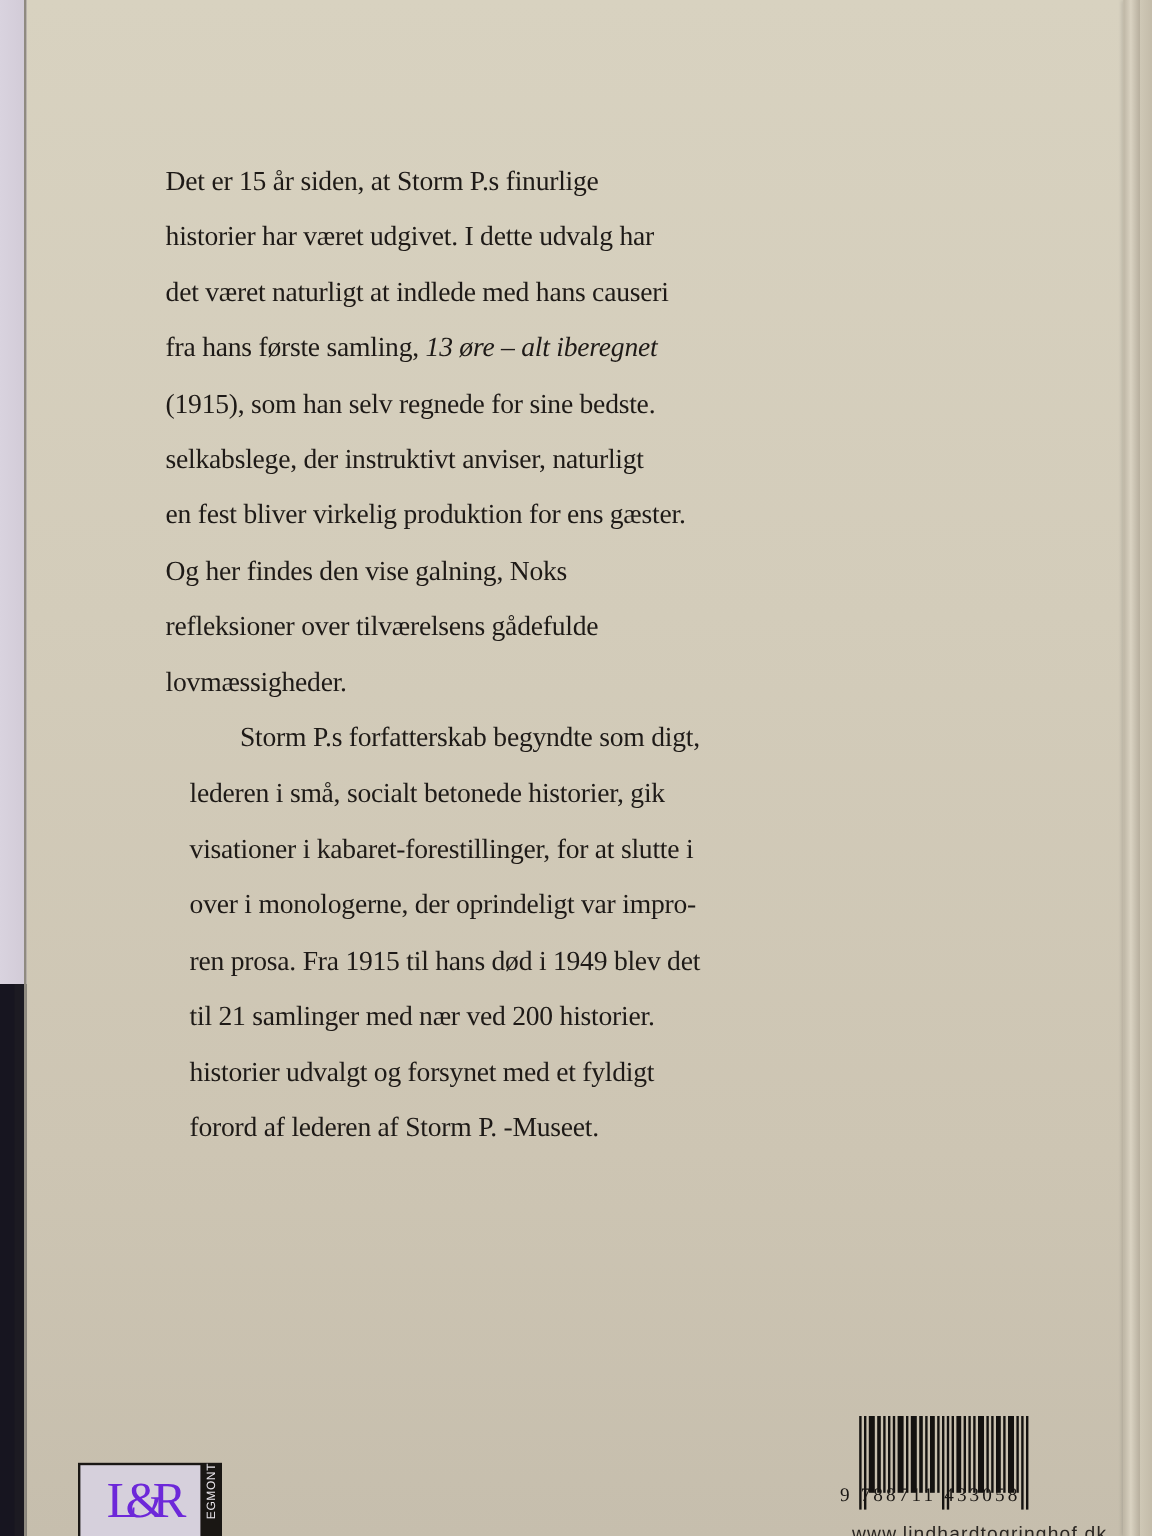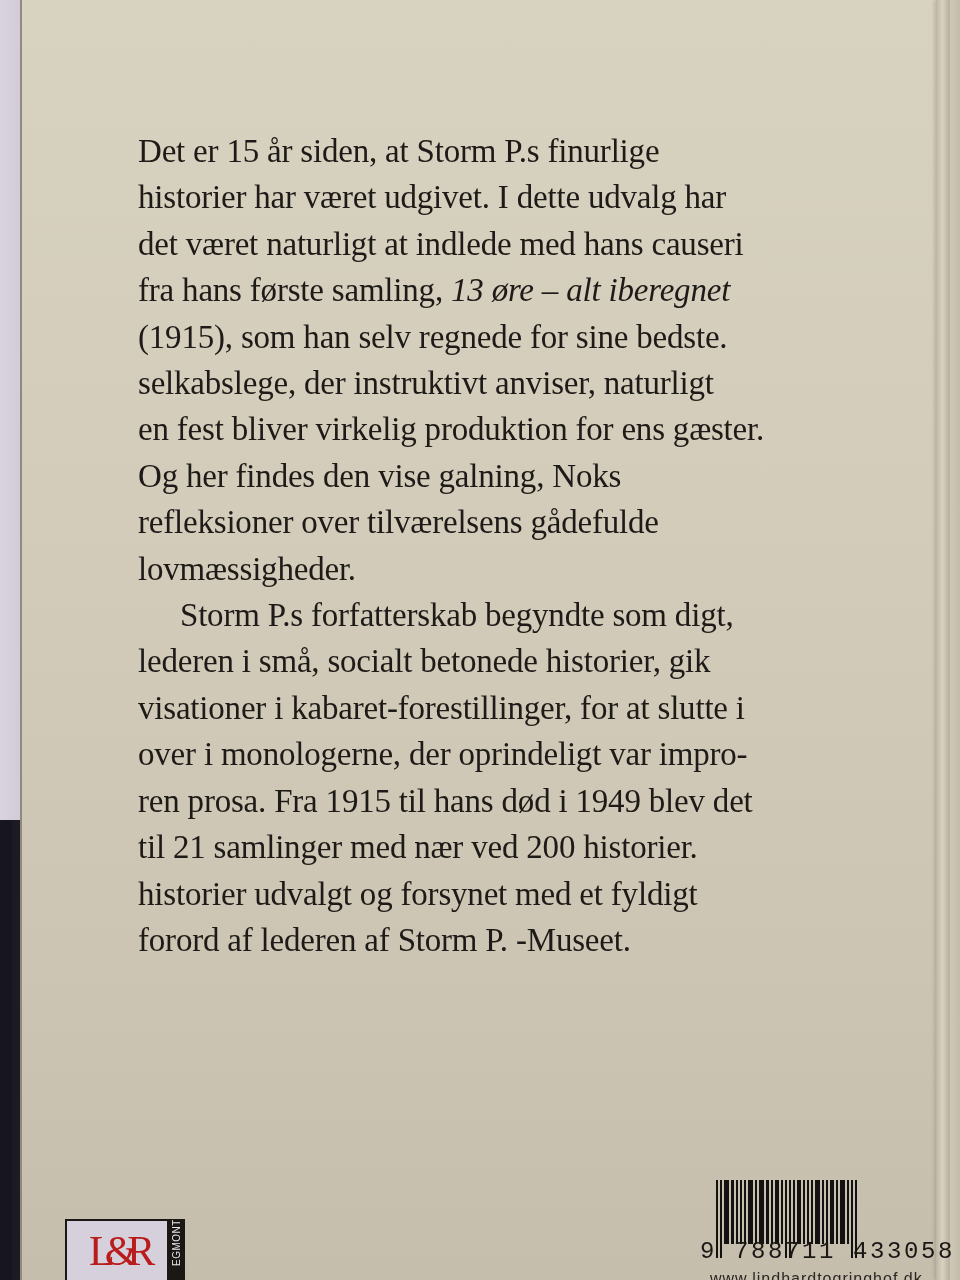--- a/index.html
+++ b/index.html
@@ -25,53 +25,53 @@
       position: absolute; right: 12px; top: 0; width: 14px; height: 1280px;
       background: linear-gradient(90deg, #bdb5a4 0%, #d9d2c1 45%, #b7af9e 100%);
       box-shadow: -2px 0 3px rgba(0,0,0,0.12);
     }
     .spine-edge {
       position: absolute; right: 0; top: 0; width: 12px; height: 1280px;
       background: linear-gradient(90deg, #cfc8b6, #c1b9a7);
     }
     .blurb {
       position: absolute; left: 138px; top: 128px; width: 680px;
-      color: #1e1a17; font-size: 33px; line-height: 46.4px;
+      color: #1e1a17; font-size: 23px; line-height: 46.4px;
       letter-spacing: -0.2px;
     }
     .blurb p { margin: 0; }
-    .blurb p + p { text-indent: 42px; }
+    .blurb p + p { text-indent: 42px; margin-left: 20px; }
     .blurb .line { display: block; white-space: nowrap; }
     .blurb em { font-style: italic; font-family: Liberation Serif, serif; }
     .logo {
       position: absolute; left: 65px; top: 1219px; width: 120px; height: 61px;
       background: #1a1714;
     }
     .logo-box {
       position: absolute; left: 2px; top: 2px; width: 100px; height: 61px;
       background: #d6d0dc;
     }
     .logo-mark {
-      position: absolute; left: 22px; top: 6px; font-size: 42px; color: #b91c1c;
+      position: absolute; left: 22px; top: 6px; font-size: 42px; color: #6d28d9;
       letter-spacing: -10px; line-height: 48px;
     }
     .logo-side {
       position: absolute; left: 104px; top: 0; width: 16px; height: 61px;
       color: #e9e5ea; font-family: "Liberation Sans", sans-serif; font-size: 10px;
       writing-mode: vertical-rl; transform: rotate(180deg);
       text-align: right; letter-spacing: 0.5px; line-height: 16px;
     }
     .barcode-area { position: absolute; left: 700px; top: 1176px; width: 230px; height: 104px; }
     .bars {
       position: absolute; left: 16px; top: 4px; height: 70px; display: flex; align-items: flex-start;
     }
     .bars span { display: block; background: #141210; margin-right: 2px; }
     .isbn {
       position: absolute; left: 0; top: 62px; width: 230px;
-      font-family: Liberation Mono, monospace; font-size: 24px; color: #1a1714;
+      font-family: Liberation Serif, serif; font-size: 16px; color: #1a1714;
       letter-spacing: 2.6px; white-space: pre;
     }
     .url {
       position: absolute; left: 10px; top: 94px; font-family: "Liberation Sans", sans-serif;
       font-size: 16px; color: #2a2622; white-space: nowrap; letter-spacing: 1px;
     }
   </style>
 </head>
 <body>
 

